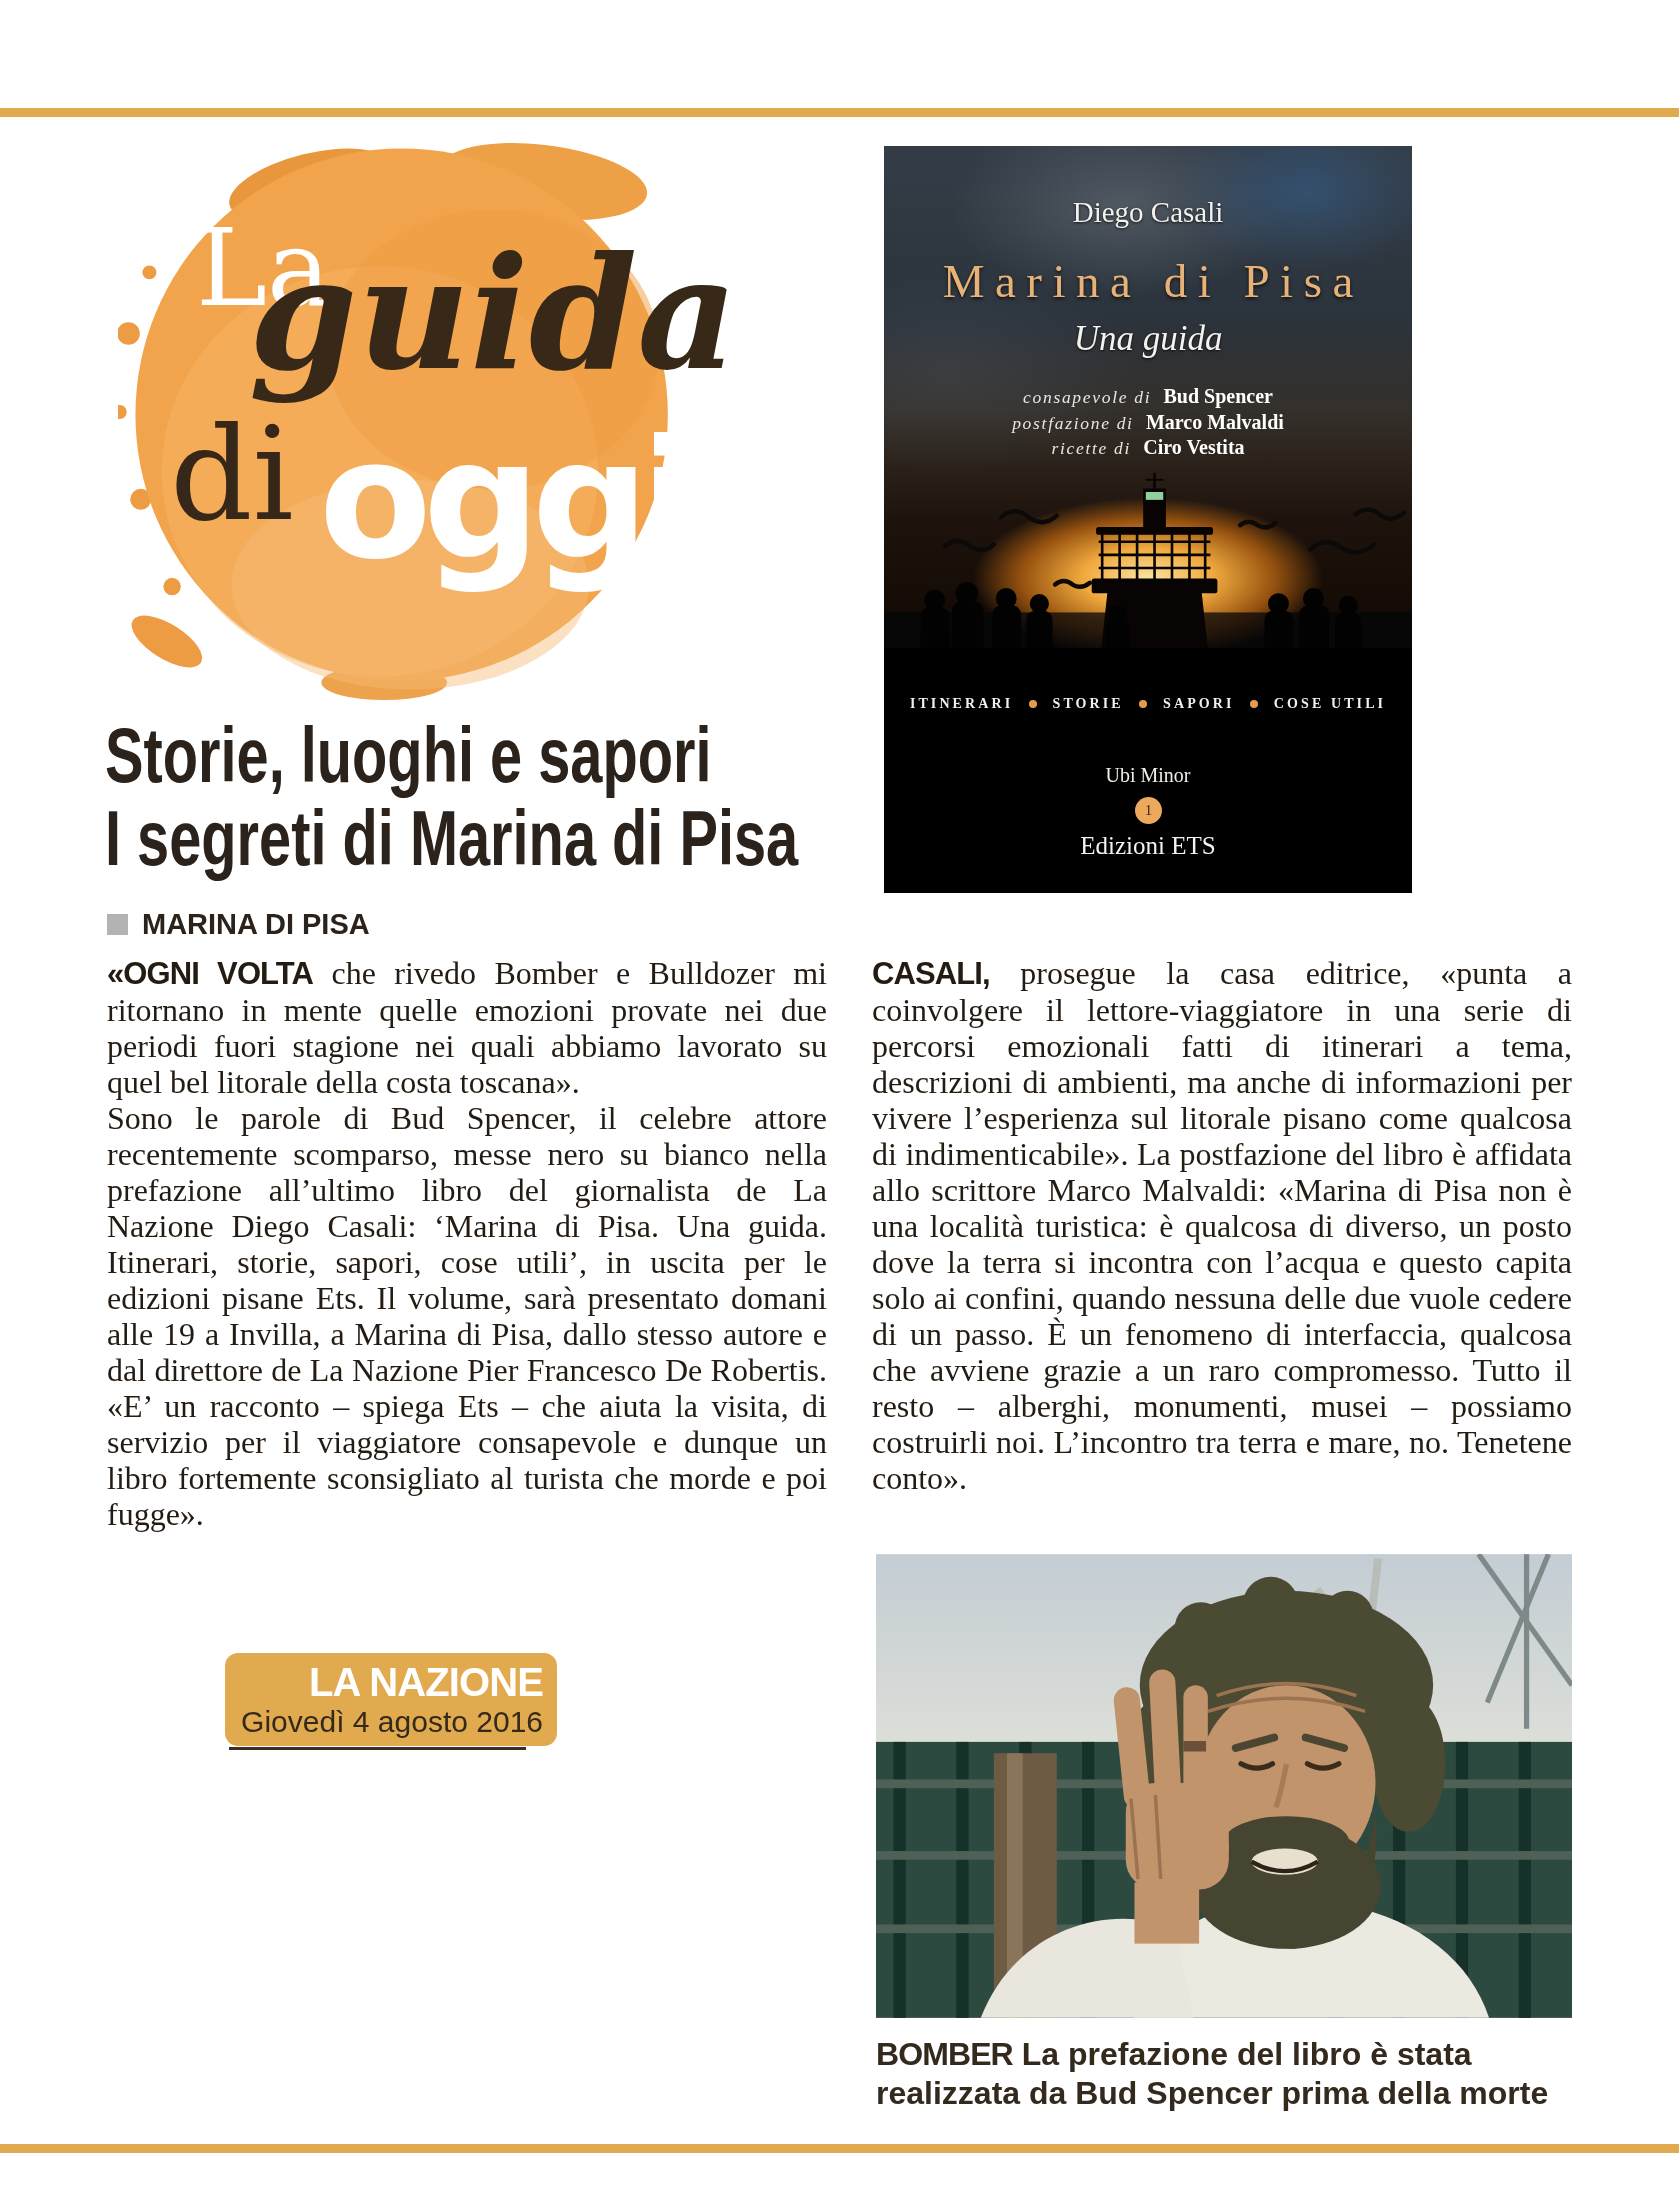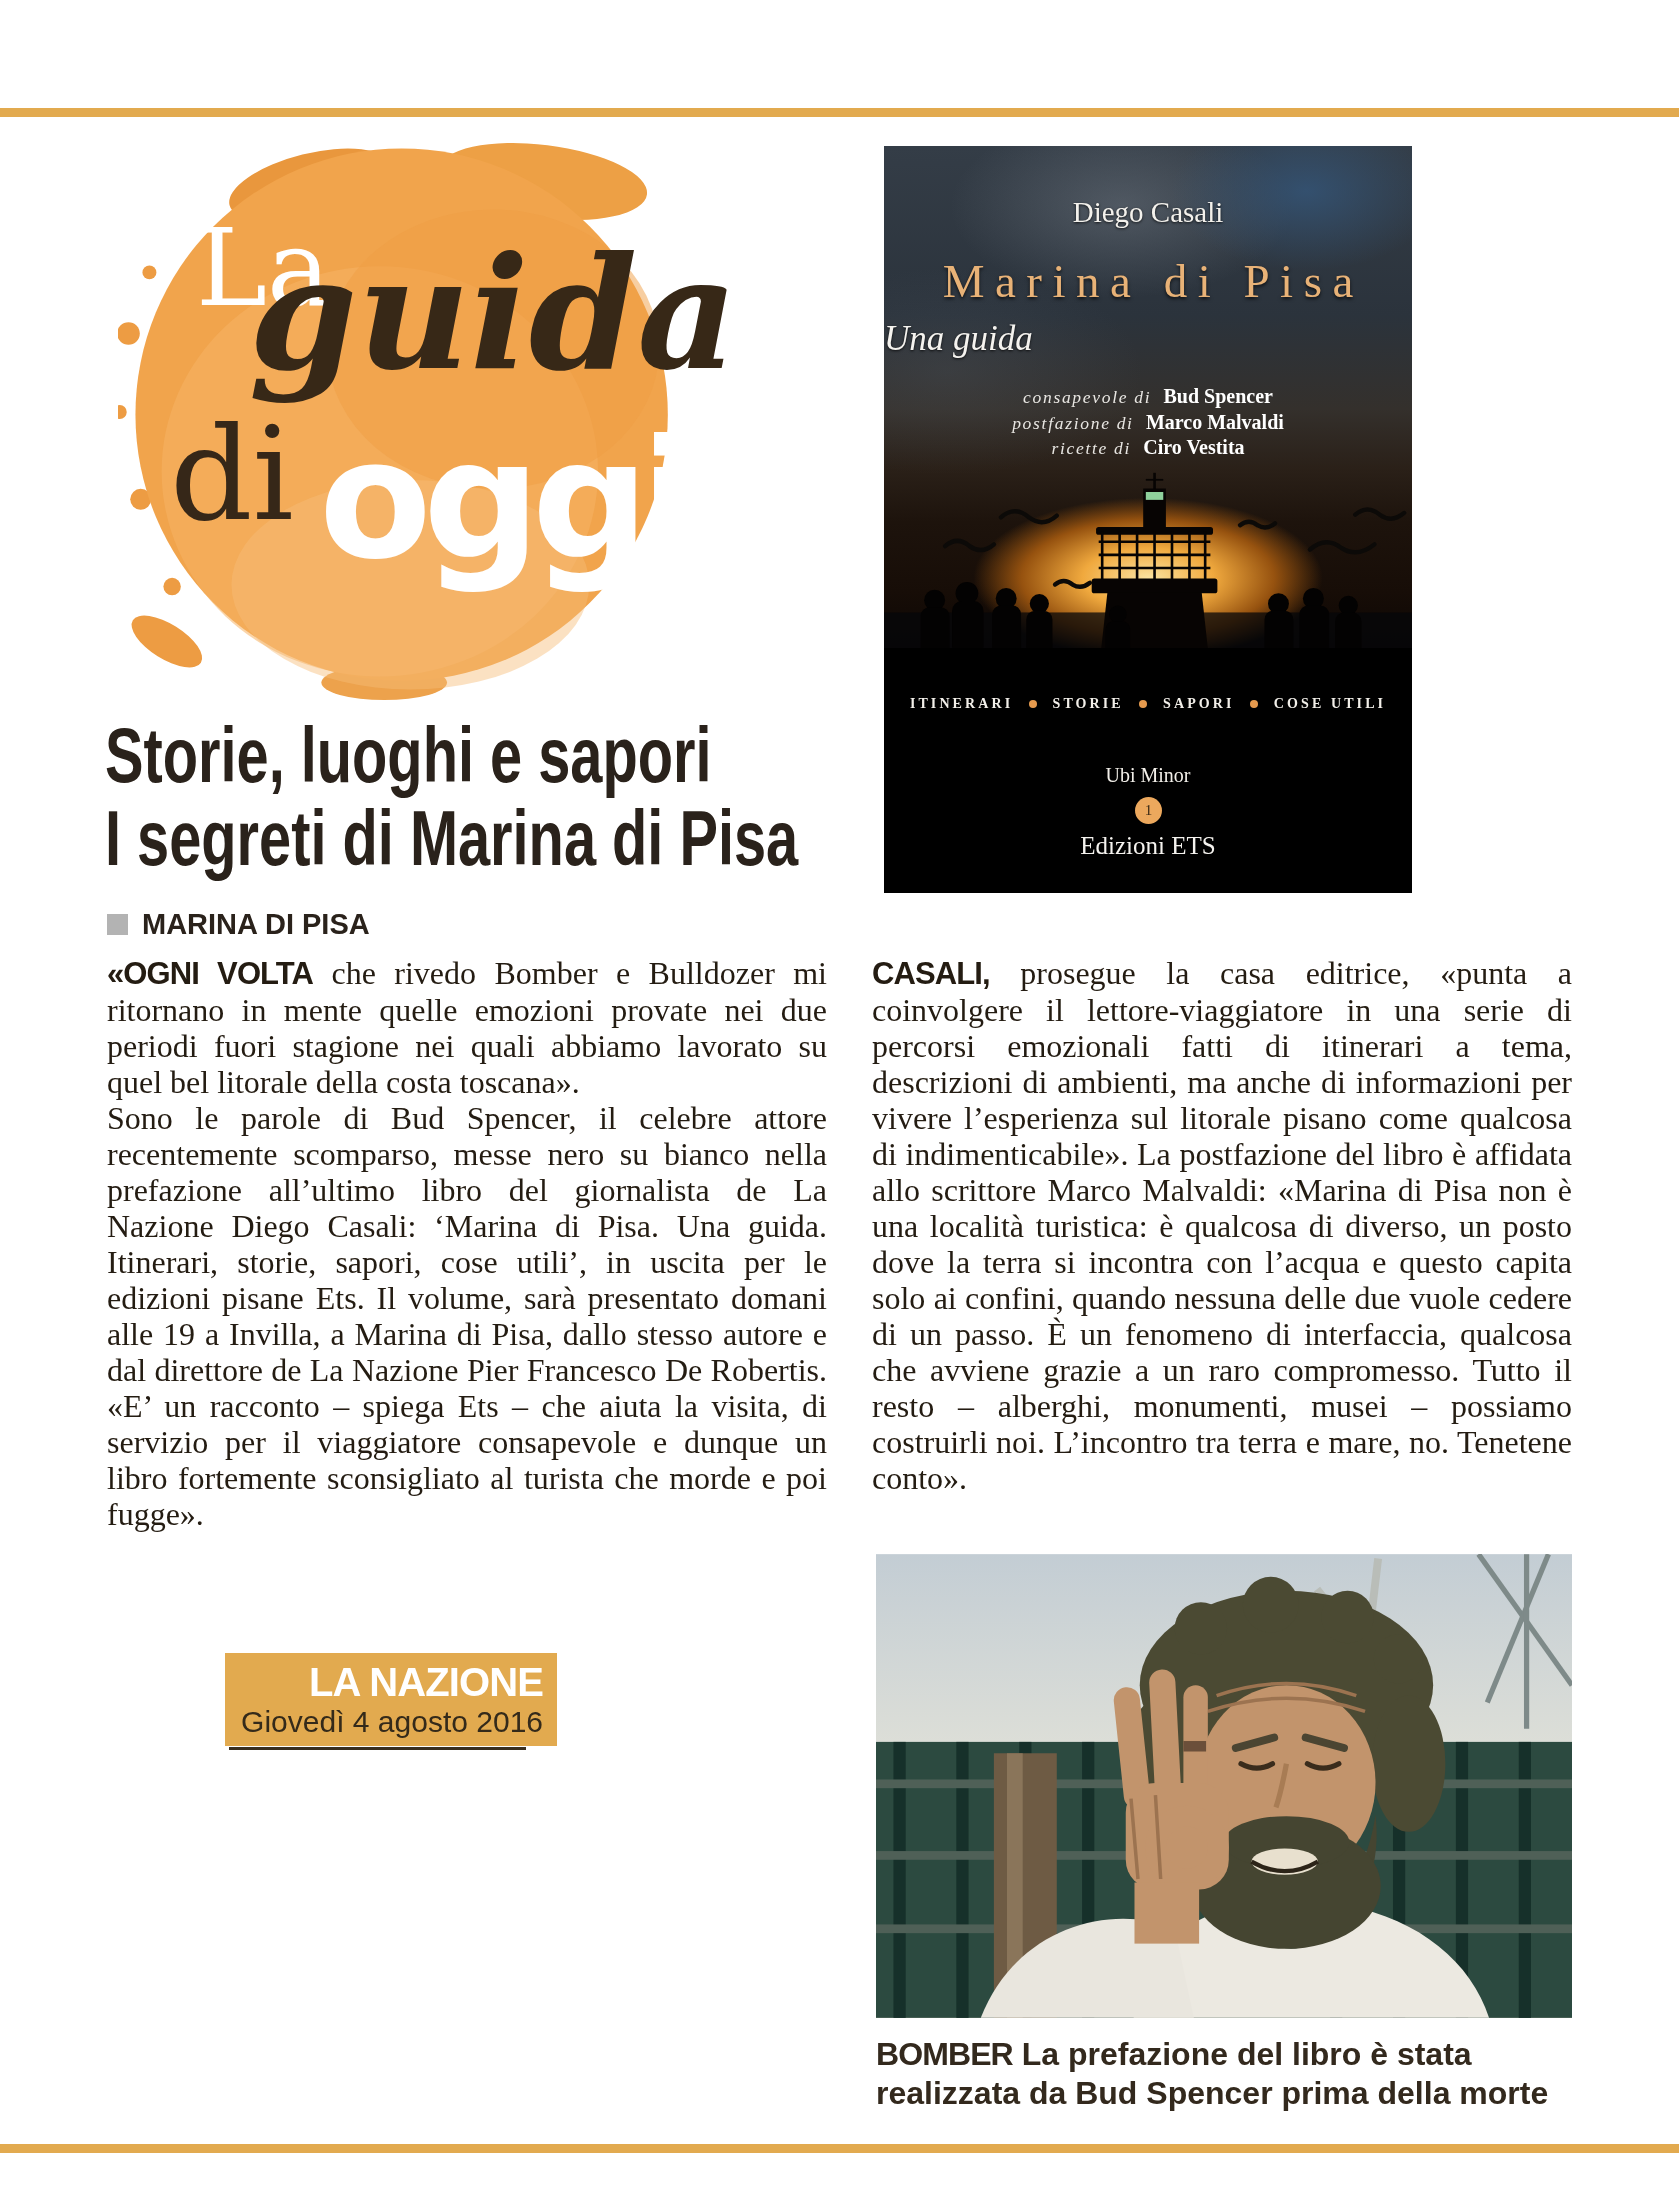--- a/index.html
+++ b/index.html
@@ -32,21 +32,21 @@
   .cover-mid{position:absolute;left:0;top:376px;width:528px;height:140px;
      background:linear-gradient(180deg,#1d130c 0%,#170d07 50%,#0a0503 100%);}
   .cover-glow{position:absolute;left:0;top:332px;width:528px;height:192px;
      background:radial-gradient(ellipse 218px 100px at 50% 52%, #fbe3a0 0%, #f0a93e 30%, #96520f 58%, rgba(80,40,10,0) 80%);}
   .cover-black{position:absolute;left:0;top:502px;width:528px;height:245px;background:#000;}
   .cover svg.scene{position:absolute;left:0;top:0;}
   .cover-author{position:absolute;left:0;top:50px;width:528px;text-align:center;
      font-size:29px;color:#f3f1ec;text-shadow:0 0.9px 2.6px rgba(0,0,0,.8);}
   .cover-title{position:absolute;left:0;top:108px;width:528px;text-align:center;
      font-size:47px;letter-spacing:10.5px;text-indent:10.5px;color:#E8B277;text-shadow:0 1.7px 3.5px rgba(0,0,0,.7);}
-  .cover-subtitle{position:absolute;left:0;top:173px;width:528px;text-align:left;
+  .cover-subtitle{position:absolute;left:0;top:173px;width:528px;text-align:center;
      font-style:italic;font-size:35px;color:#f5f3ef;text-shadow:0 0.9px 2.6px rgba(0,0,0,.8);}
   .cover-credits{position:absolute;left:0;top:239px;width:528px;display:flex;flex-direction:column;gap:3.5px;}
   .credit-row{display:flex;justify-content:center;align-items:baseline;gap:12.2px;height:22px;}
   .credit-label{font-style:italic;font-size:17.5px;letter-spacing:1.7px;color:#e9e7e3;}
   .credit-name{font-weight:700;font-size:20px;color:#ffffff;}
   .cover-strip{position:absolute;left:0;top:550px;width:528px;display:flex;justify-content:center;
      align-items:center;gap:15.7px;}
   .strip-word{font-size:14px;font-weight:600;letter-spacing:3.1px;color:#f2efe9;}
   .strip-dot{width:7.9px;height:7.9px;border-radius:50%;background:#E59A4E;flex:0 0 auto;}
   .cover-series{position:absolute;left:0;top:618px;width:528px;text-align:center;font-size:20px;color:#f2efe9;}
@@ -224,21 +224,21 @@
 
   <div class="col col-left">
     <p><span class="lead-in">«OGNI VOLTA</span><span> che rivedo Bomber e Bulldozer mi ritornano in mente quelle emozioni provate nei due periodi fuori stagione nei quali abbiamo lavorato su quel bel litorale della costa toscana».</span></p>
     <p>Sono le parole di Bud Spencer, il celebre attore recentemente scomparso, messe nero su bianco nella prefazione all’ultimo libro del giornalista de La Nazione Diego Casali: ‘Marina di Pisa. Una guida. Itinerari, storie, sapori, cose utili’, in uscita per le edizioni pisane Ets. Il volume, sarà presentato domani alle 19 a Invilla, a Marina di Pisa, dallo stesso autore e dal direttore de La Nazione Pier Francesco De Robertis. «E’ un racconto – spiega Ets – che aiuta la visita, di servizio per il viaggiatore consapevole e dunque un libro fortemente sconsigliato al turista che morde e poi fugge».</p>
   </div>
 
   <div class="col col-right">
     <p><span class="lead-in">CASALI,</span><span> prosegue la casa editrice, «punta a coinvolgere il lettore-viaggiatore in una serie di percorsi emozionali fatti di itinerari a tema, descrizioni di ambienti, ma anche di informazioni per vivere l’esperienza sul litorale pisano come qualcosa di indimenticabile». La postfazione del libro è affidata allo scrittore Marco Malvaldi: «Marina di Pisa non è una località turistica: è qualcosa di diverso, un posto dove la terra si incontra con l’acqua e questo capita solo ai confini, quando nessuna delle due vuole cedere di un passo. È un fenomeno di interfaccia, qualcosa che avviene grazie a un raro compromesso. Tutto il resto – alberghi, monumenti, musei – possiamo costruirli noi. L’incontro tra terra e mare, no. Tenetene conto».</span></p>
   </div>
 
-  <div class="badge" style="background:#E2AA4F;">
+  <div class="badge" style="background:#E2AA4F;border-radius:13px;">
     <div class="badge-name">LA NAZIONE</div>
     <div class="badge-date">Giovedì 4 agosto 2016</div>
   </div>
   <div class="badge-underline"></div>
 
   <svg class="photo" viewBox="0 0 797 531">
     <defs>
       <linearGradient id="sky" x1="0" y1="0" x2="0" y2="1">
         <stop offset="0" stop-color="#c3cdd4"></stop>
         <stop offset="0.45" stop-color="#dfe0d8"></stop>

